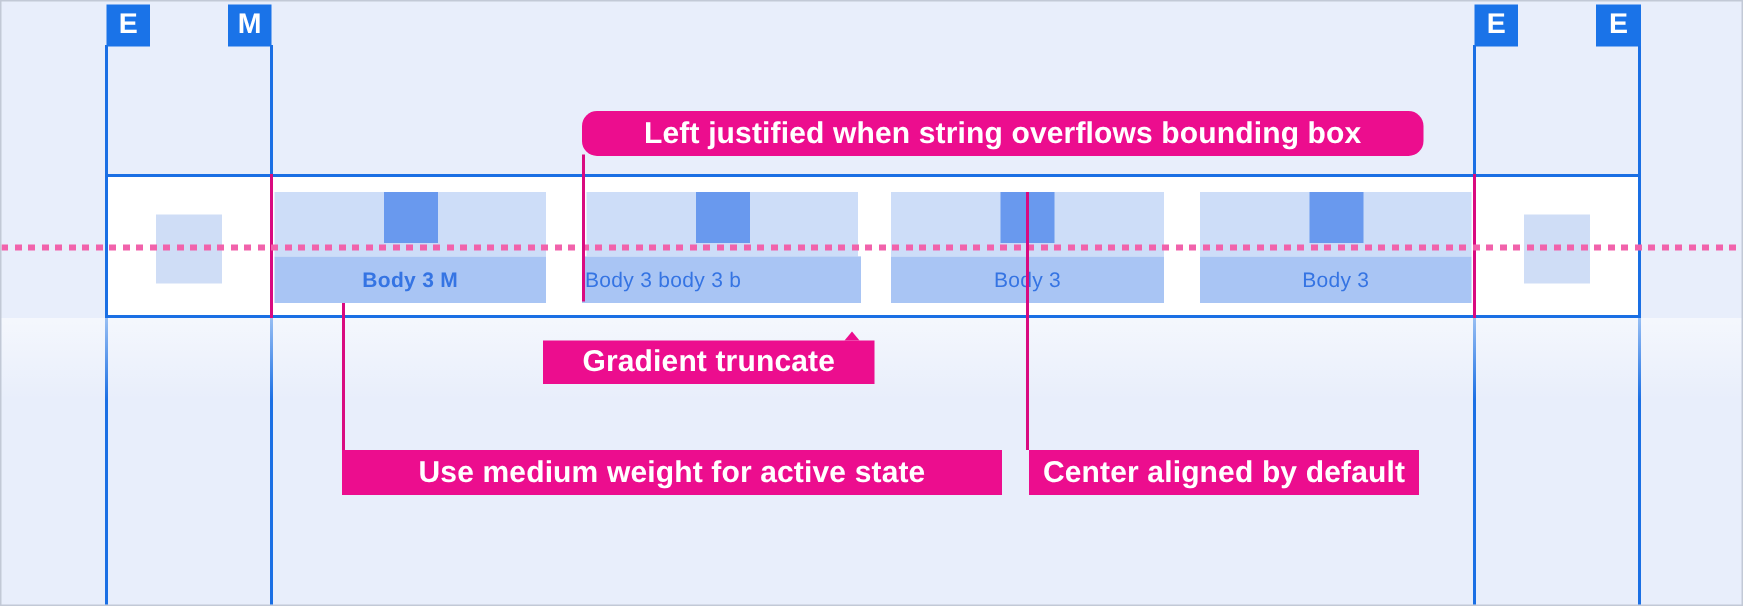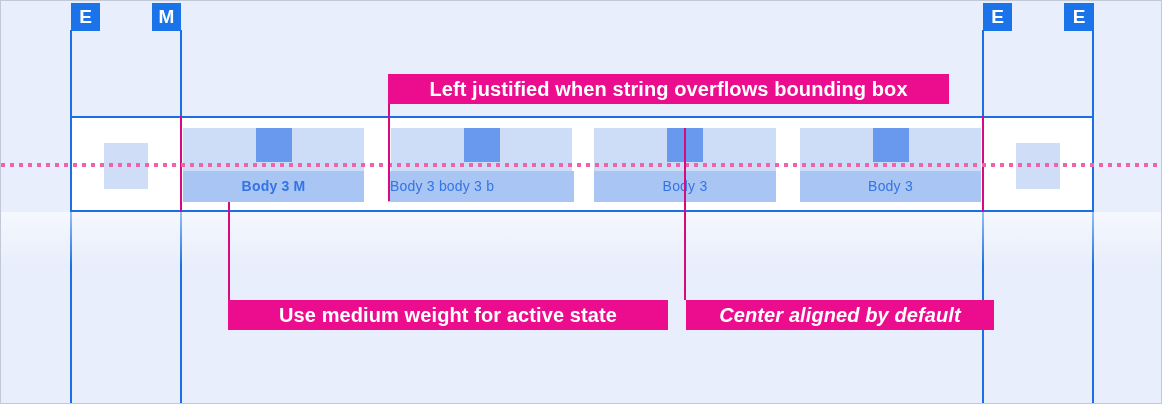--- a/index.html
+++ b/index.html
@@ -78,24 +78,24 @@
   .connector.c-leftjust{left:387px;top:102px;height:98px;}
   .connector.c-medium{left:227px;top:201px;height:98px;}
   .connector.c-center{left:683px;top:127px;height:172px;}
   
   .callout{
     position:absolute;height:30px;background:var(--pink,#ec0d8e);
     color:#fff;font-weight:700;font-size:20px;letter-spacing:.1px;
     display:flex;align-items:center;justify-content:center;
     white-space:nowrap;box-sizing:border-box;
   }
-  .callout.leftjust{left:387px;top:73px;width:561px;}
+  .callout.leftjust{left:387px;top:73px;width:561px;border-radius:10px;}
   .callout.gradient{left:361px;top:226px;width:221px;height:29px;}
   .callout.medium{left:227px;top:299px;width:440px;text-align:center;}
-  .callout.center{left:685px;top:299px;width:308px;font-style:italic;}
+  .callout.center{left:685px;top:299px;width:260px;}
   .pointer-up{
     position:absolute;left:201px;top:-6px;width:0;height:0;
     border-left:5px solid transparent;border-right:5px solid transparent;
     border-bottom:6px solid var(--pink,#ec0d8e);
   }
 </style>
 </head>
 <body>
 
 <div id="canvas">
@@ -144,20 +144,24 @@
   <div class="inner-seg right"></div>
 
   <div class="dashed-center"></div>
   <div class="under-glow"></div>
 
   <div class="connector c-leftjust"></div>
   <div class="connector c-medium"></div>
   <div class="connector c-center"></div>
 
   <div class="callout leftjust">Left justified when string overflows bounding box</div>
+  <div class="callout gradient">
+    <span>Gradient truncate</span>
+    <div class="pointer-up"></div>
+  </div>
   <div class="callout medium">Use medium weight for active state</div>
   <div class="callout center">Center aligned by default</div>
 
   <div class="marker e-left">E</div>
   <div class="marker m-left">M</div>
   <div class="marker e-inner-right">E</div>
   <div class="marker e-right">E</div>
 
 </div>
 

